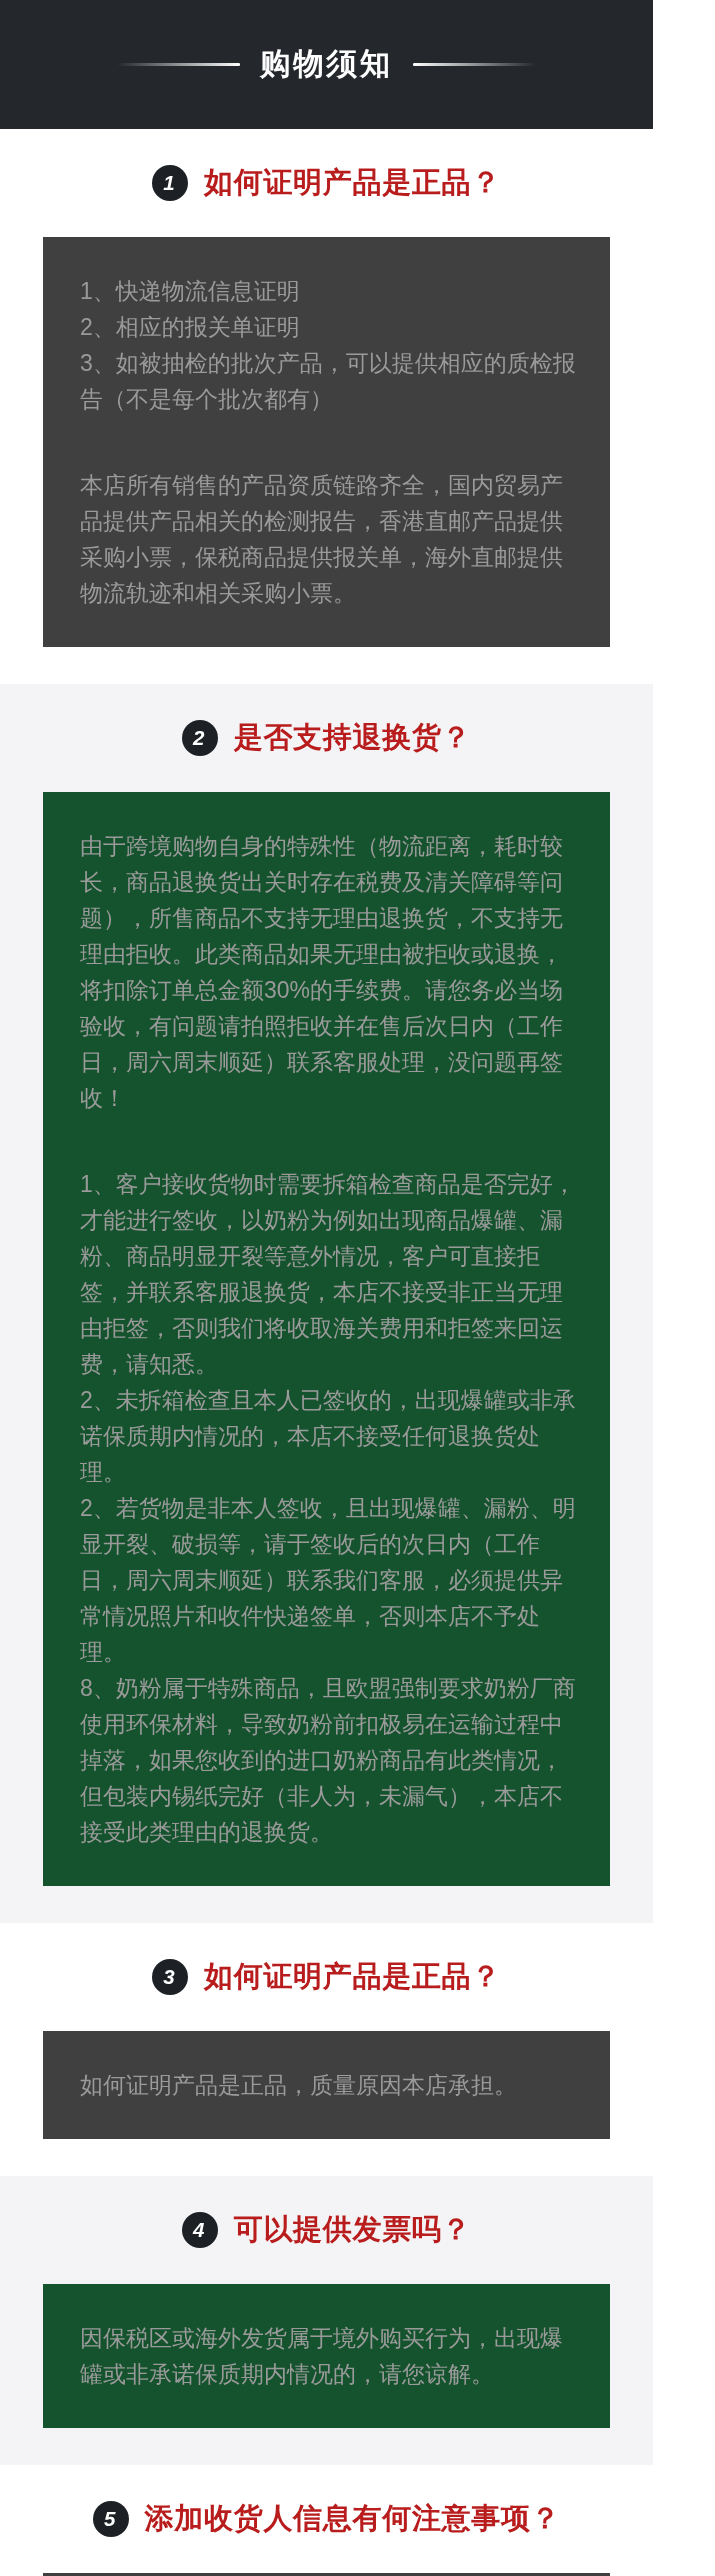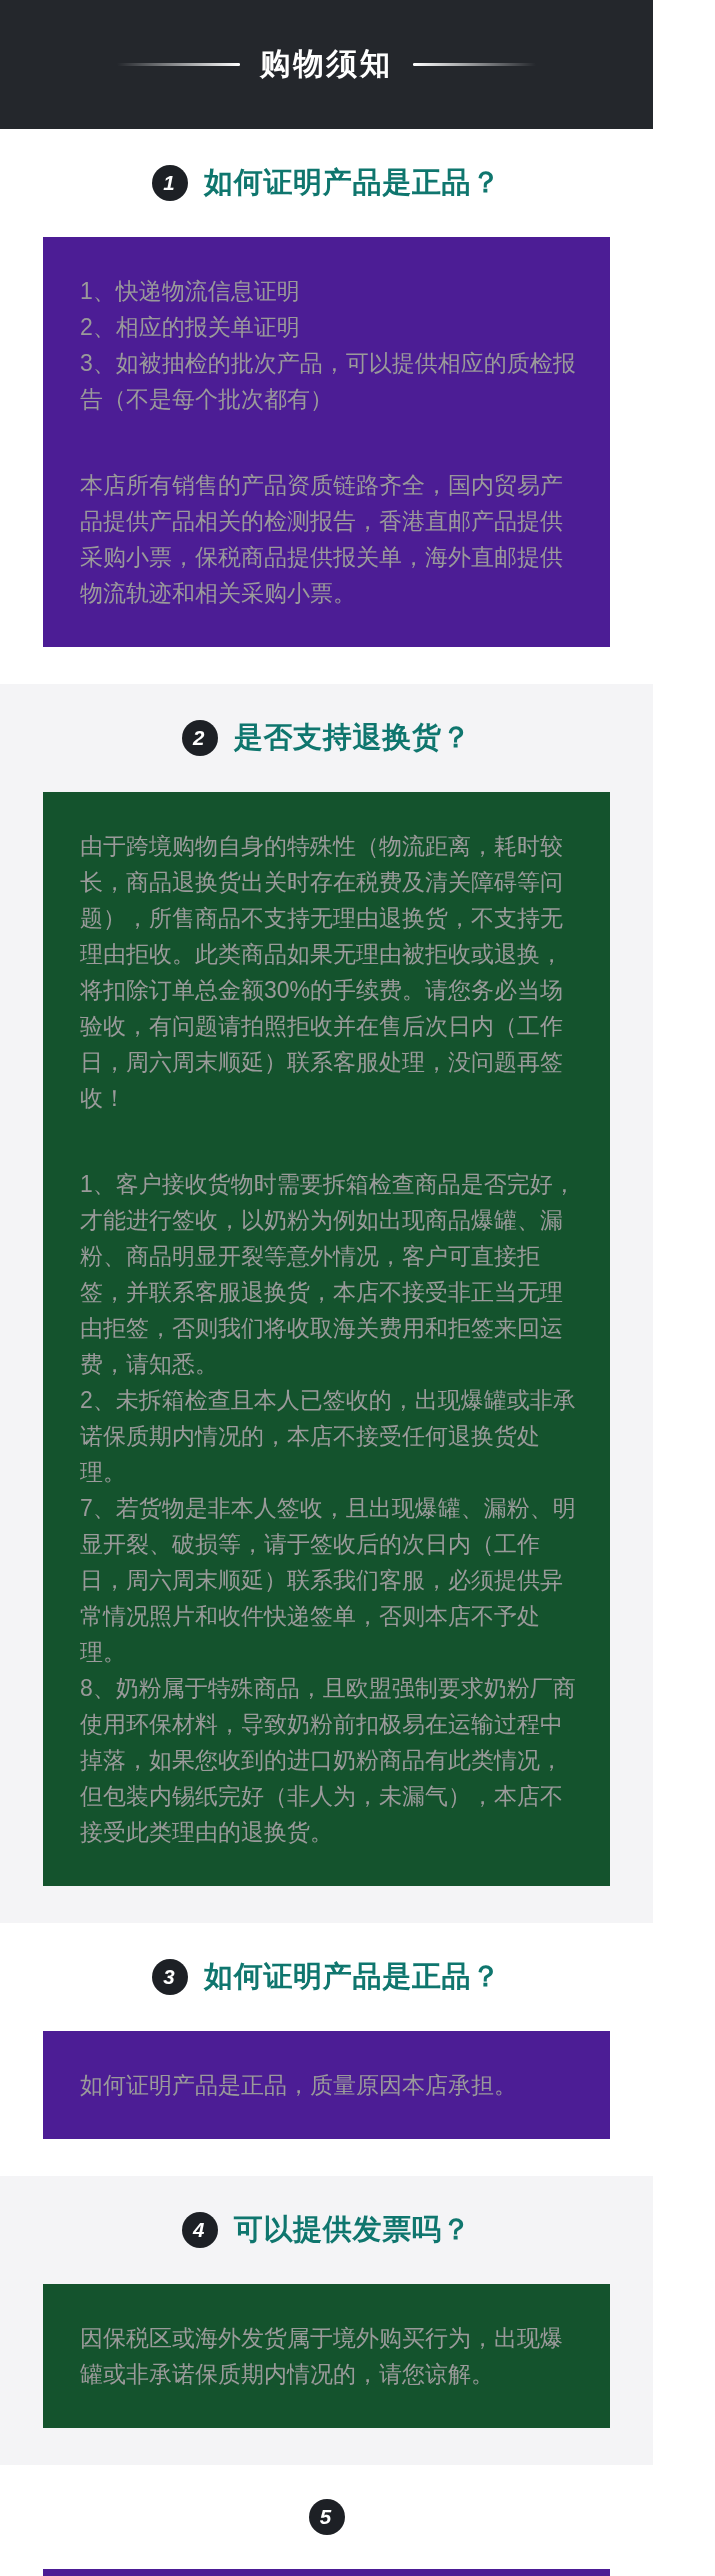--- a/index.html
+++ b/index.html
@@ -54,34 +54,34 @@
     align-items: center;
     justify-content: center;
     flex: 0 0 auto;
     padding-right: 2px;
     box-sizing: border-box;
   }
   .sec-title h2 {
     margin: 0;
     font-size: 29px;
     font-weight: 700;
-    color: #0f766e;
+    color: #b91c1c;
     letter-spacing: 0.7px;
   }
 
   .box {
     margin: 0 43px;
     padding: 36px 32px 36px 37px;
     font-size: 23px;
     line-height: 36px;
     color: #9a9a9a;
     font-weight: 400;
     text-align: left;
   }
-  .box.gray  { background: #4c1d95; }
+  .box.gray  { background: #404040; }
   .box.white { background: #14532d; }
   .box p { margin: 0; }
   .box p.gap { margin-top: 50px; }
 </style>
 </head>
 <body>
 
 <div class="page">
 
   <div class="header">
@@ -105,21 +105,21 @@
 
   <div class="sec band">
     <div class="sec-title">
       <span class="badge">2</span>
       <h2>是否支持退换货？</h2>
     </div>
     <div class="box white">
       <p>由于跨境购物自身的特殊性（物流距离，耗时较长，商品退换货出关时存在税费及清关障碍等问题），所售商品不支持无理由退换货，不支持无理由拒收。此类商品如果无理由被拒收或退换，将扣除订单总金额30%的手续费。请您务必当场验收，有问题请拍照拒收并在售后次日内（工作日，周六周末顺延）联系客服处理，没问题再签收！</p>
       <p class="gap">1、客户接收货物时需要拆箱检查商品是否完好，才能进行签收，以奶粉为例如出现商品爆罐、漏粉、商品明显开裂等意外情况，客户可直接拒签，并联系客服退换货，本店不接受非正当无理由拒签，否则我们将收取海关费用和拒签来回运费，请知悉。</p>
       <p>2、未拆箱检查且本人已签收的，出现爆罐或非承诺保质期内情况的，本店不接受任何退换货处理。</p>
-      <p>7、若货物是非本人签收，且出现爆罐、漏粉、明显开裂、破损等，请于签收后的次日内（工作日，周六周末顺延）联系我们客服，必须提供异常情况照片和收件快递签单，否则本店不予处理。</p>
+      <p>2、若货物是非本人签收，且出现爆罐、漏粉、明显开裂、破损等，请于签收后的次日内（工作日，周六周末顺延）联系我们客服，必须提供异常情况照片和收件快递签单，否则本店不予处理。</p>
       <p>8、奶粉属于特殊商品，且欧盟强制要求奶粉厂商使用环保材料，导致奶粉前扣极易在运输过程中掉落，如果您收到的进口奶粉商品有此类情况，但包装内锡纸完好（非人为，未漏气），本店不接受此类理由的退换货。</p>
     </div>
   </div>
 
   <div class="sec">
     <div class="sec-title">
       <span class="badge">3</span>
       <h2>如何证明产品是正品？</h2>
     </div>
     <div class="box gray">
@@ -133,20 +133,21 @@
       <h2>可以提供发票吗？</h2>
     </div>
     <div class="box white">
       <p>因保税区或海外发货属于境外购买行为，出现爆罐或非承诺保质期内情况的，请您谅解。</p>
     </div>
   </div>
 
   <div class="sec">
     <div class="sec-title">
       <span class="badge">5</span>
+      <h2>添加收货人信息有何注意事项？</h2>
     </div>
     <div class="box gray">
       <p>购买跨境商品，添加的收货人必须与实名认证的身份证信息一致。</p>
     </div>
   </div>
 
 </div>
 
 
 </body></html>

